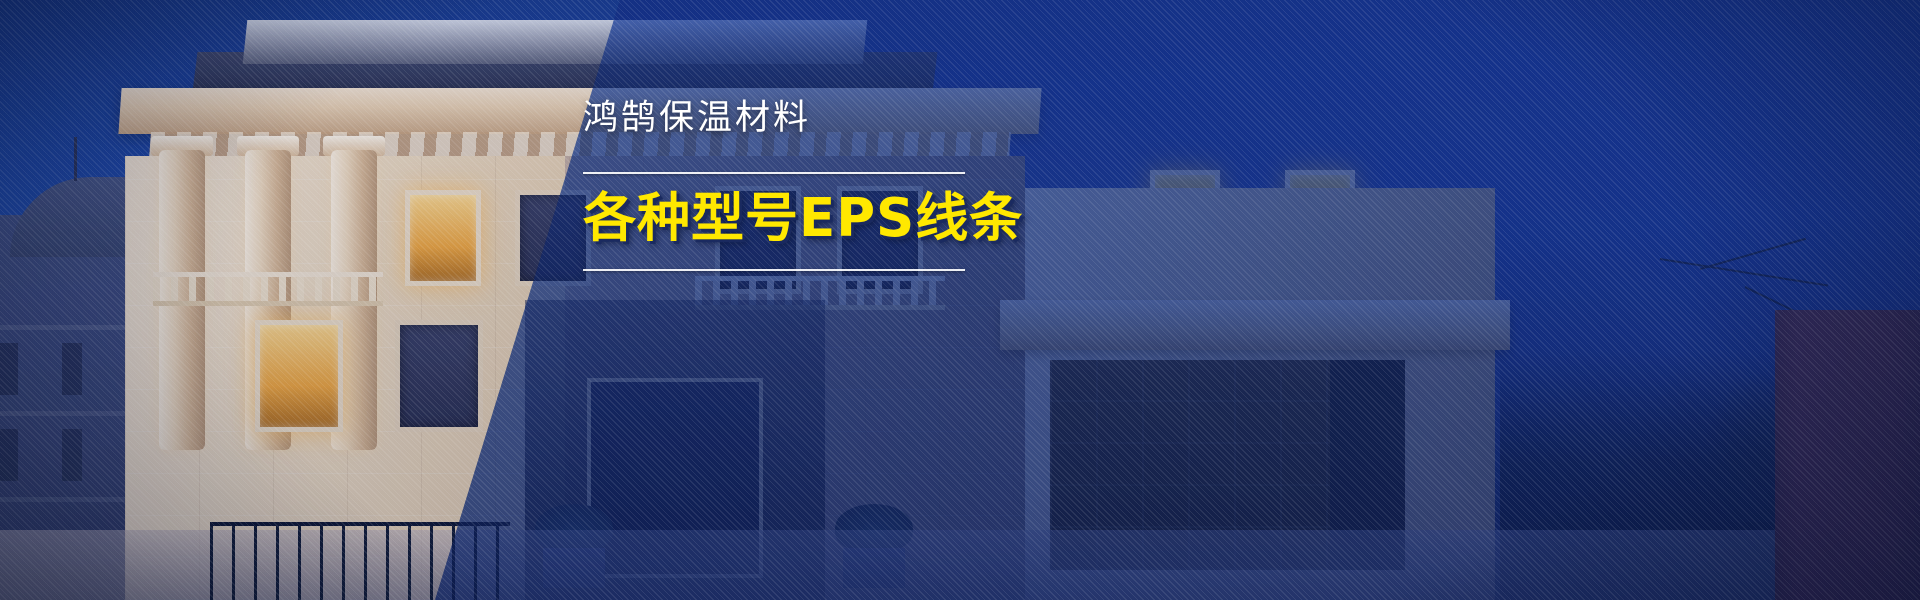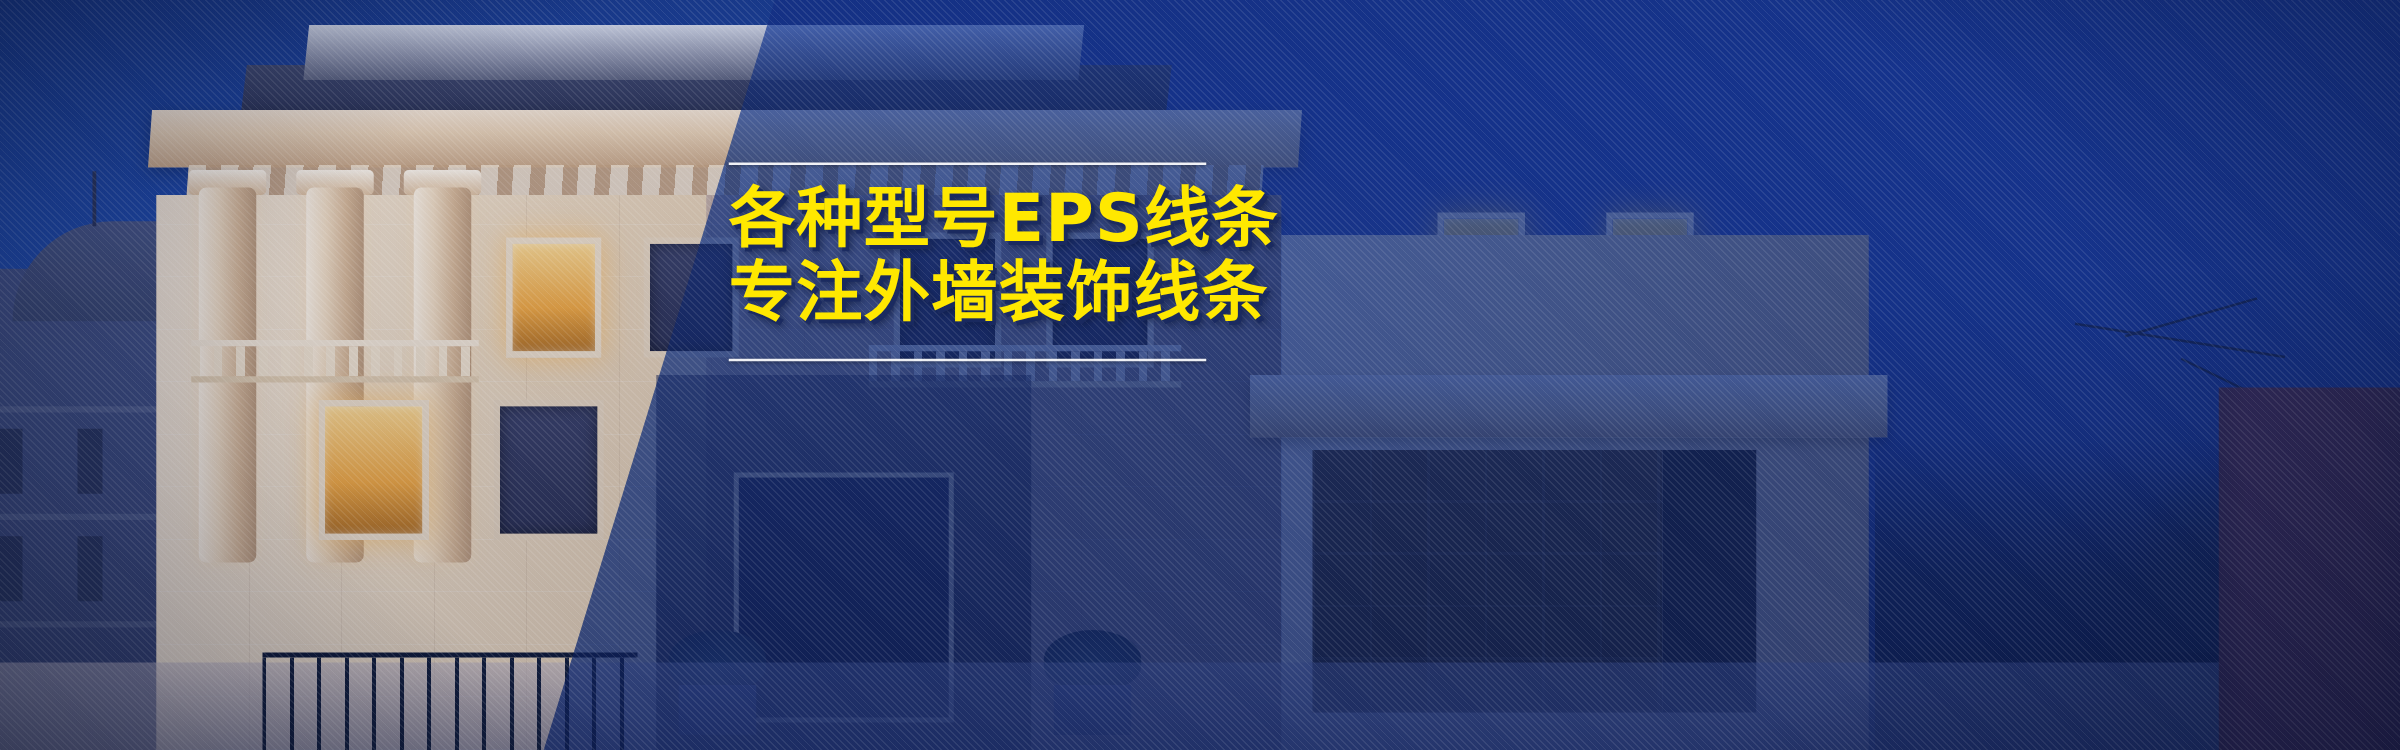--- a/index.html
+++ b/index.html
@@ -313,25 +313,25 @@
 
     <div class="wash"></div>
     <div class="blue-wedge"></div>
     <div class="blue-wedge2"></div>
     <div class="hatch"></div>
     <div class="vig"></div>
   </div>
 
   <div class="copy">
 
+    <div class="brand">鸿鹄保温材料</div>
 
     <div class="rule top"></div>
 
     <div class="headline">
       <div class="headline-line">各种型号EPS线条</div>
-      <div class="headline-line">专注外墙装饰线条</div>
     </div>
 
     <div class="rule bottom"></div>
 
   </div>
 
 </div>
 
 </body></html>

